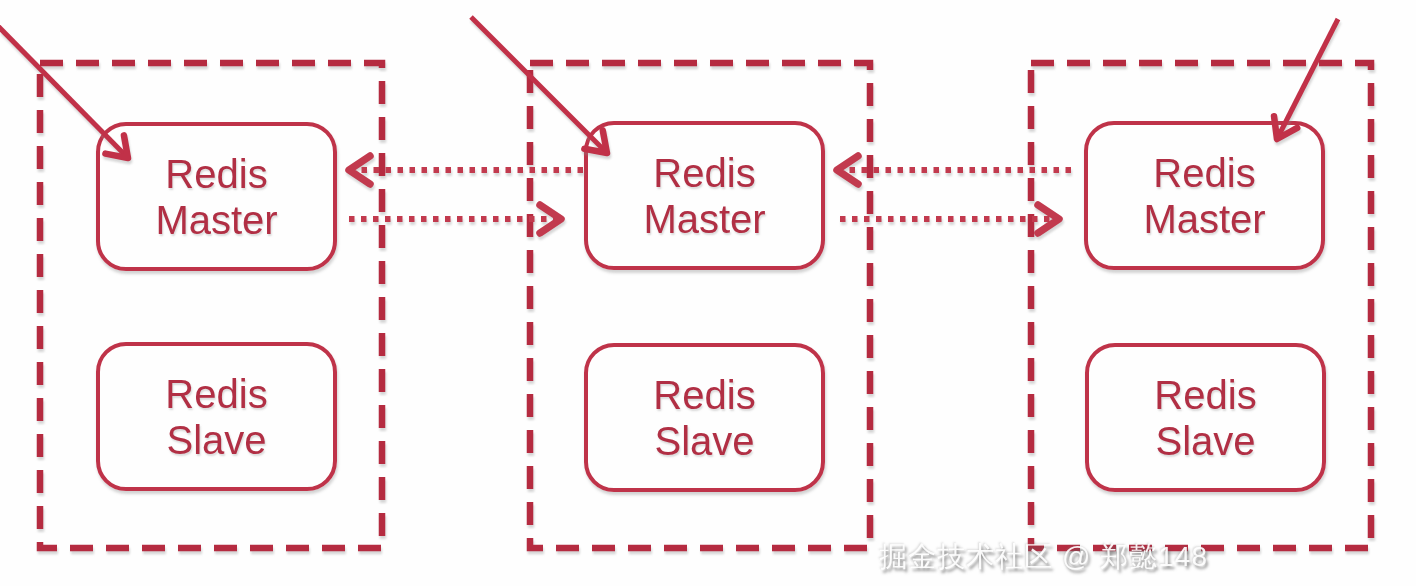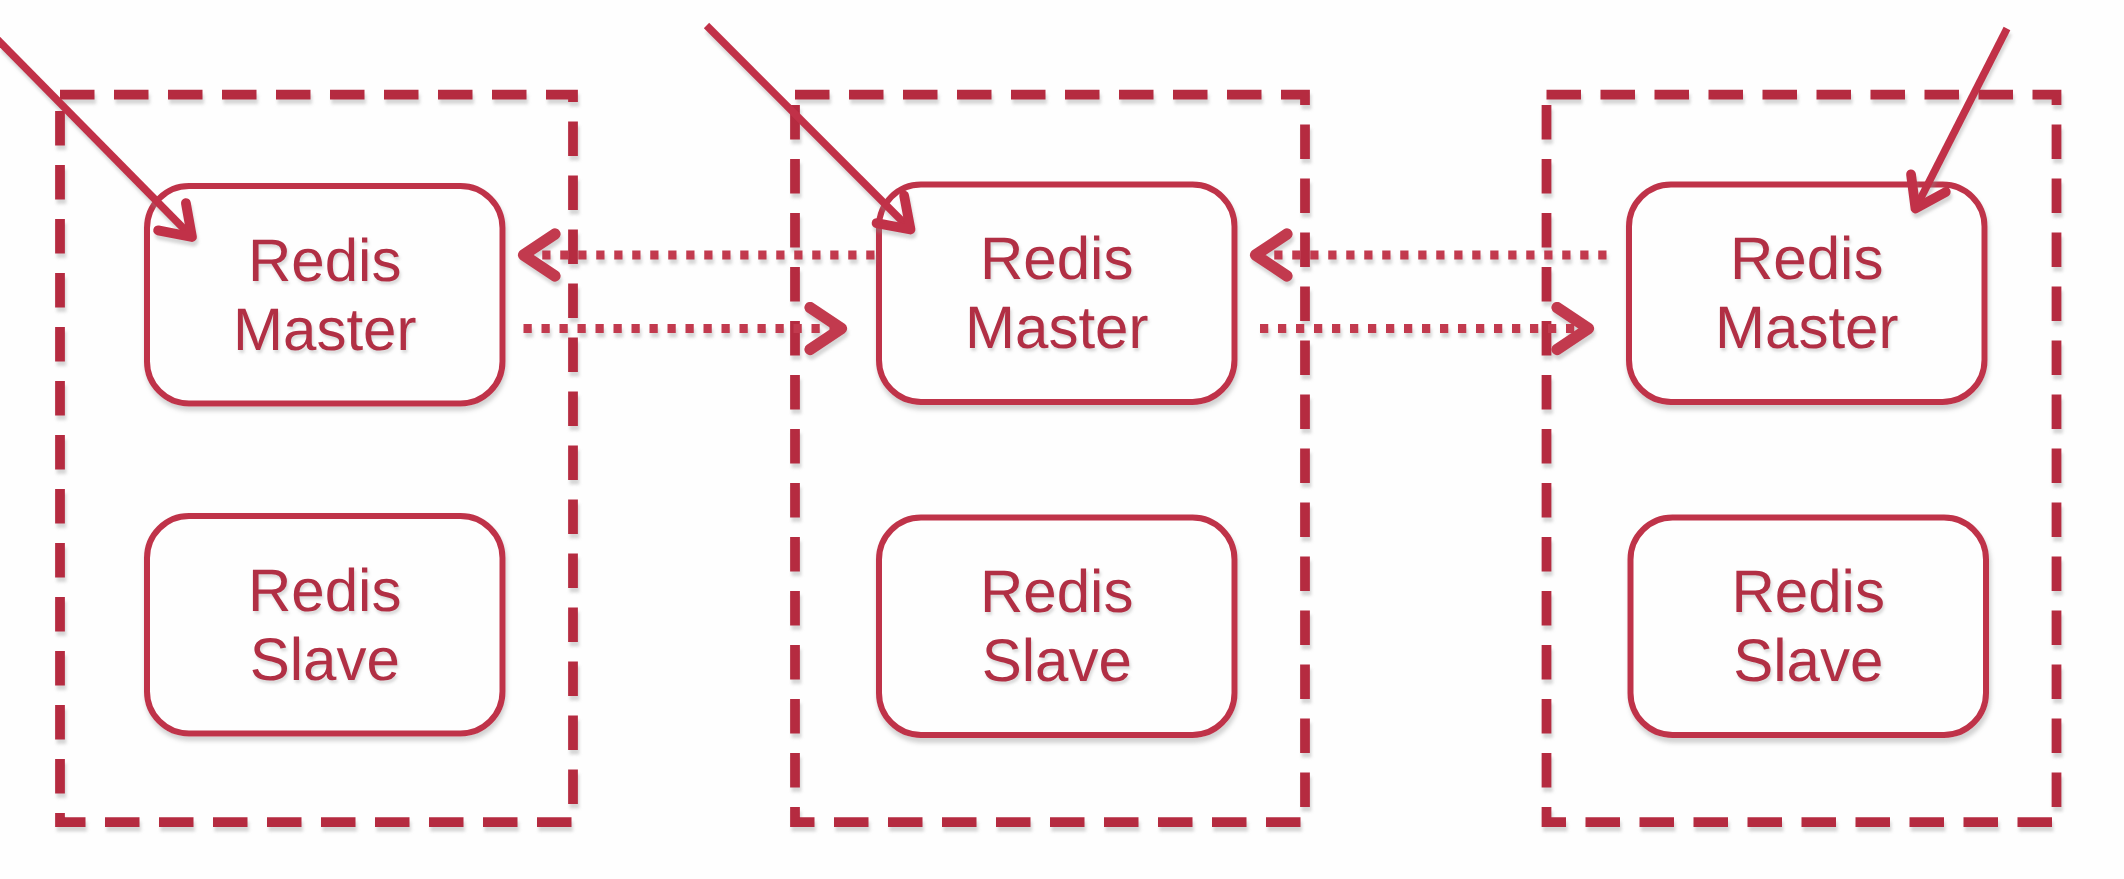--- a/index.html
+++ b/index.html
@@ -113,14 +113,15 @@
     <line x1="349" y1="219" x2="561" y2="219" stroke="#c23a4e" stroke-width="6" stroke-dasharray="5.5 6.5" marker-end="url(#chevDot)"></line>
 
     <line x1="1071" y1="170" x2="837" y2="170" stroke="#c23a4e" stroke-width="6" stroke-dasharray="5.5 6.5" marker-end="url(#chevDot)"></line>
     <line x1="840" y1="219" x2="1059" y2="219" stroke="#c23a4e" stroke-width="6" stroke-dasharray="5.5 6.5" marker-end="url(#chevDot)"></line>
 
     <line x1="-6" y1="22" x2="128" y2="158" stroke="#c13148" stroke-width="5" marker-end="url(#chevSolid)"></line>
     <line x1="471" y1="17" x2="607" y2="153" stroke="#c13148" stroke-width="5" marker-end="url(#chevSolid)"></line>
     <line x1="1338" y1="19" x2="1277" y2="139" stroke="#c13148" stroke-width="5" marker-end="url(#chevSolid)"></line>
   </svg>
 
+  <div class="watermark">掘金技术社区 @ 郑懿148</div>
 
 </div>
 
 </body></html>

